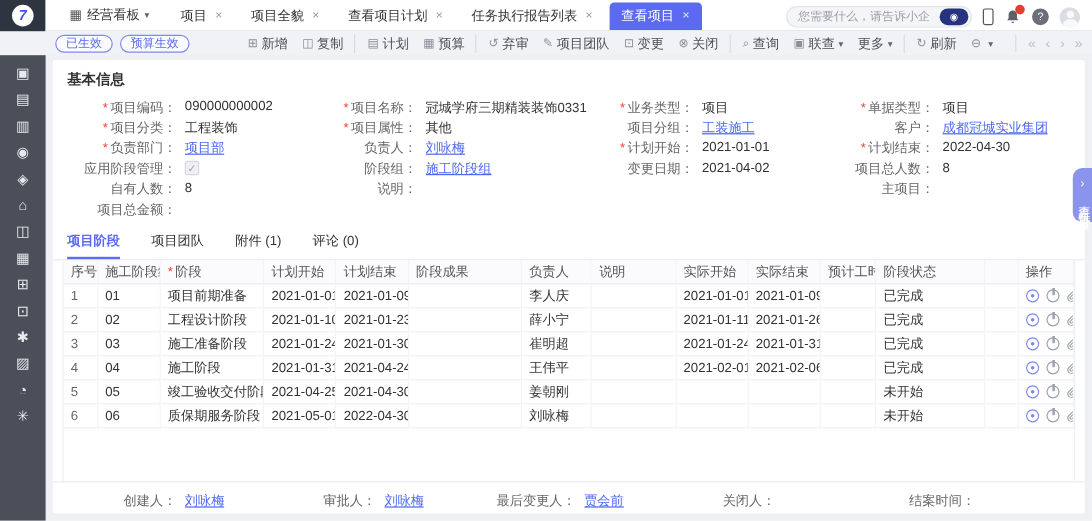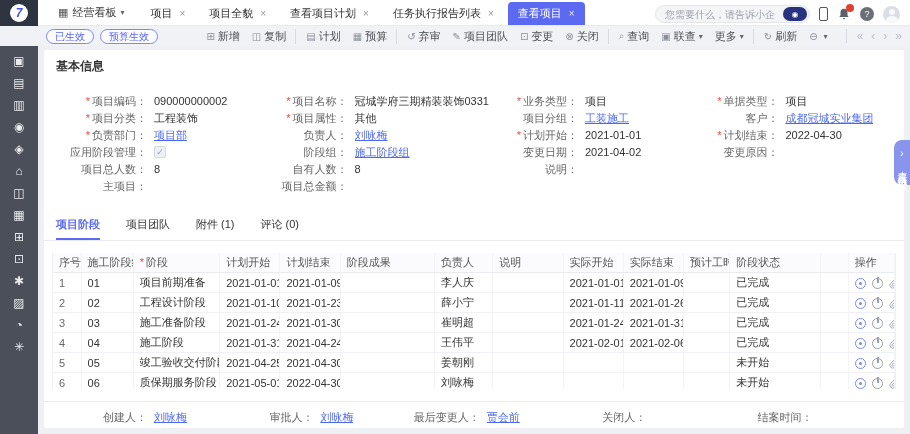--- a/index.html
+++ b/index.html
@@ -44,21 +44,21 @@
   .pager { display:flex; align-items:center; gap:8px; color:#b9bec8; font-size:12px; border-left:1px solid #d8dbe2; margin-left:6px; padding-left:10px; }
   .pager span { cursor:pointer; }
 
   
   .shell { display:flex; height:388px; }
   .sidebar { width:38px; flex:0 0 38px; background:#4a4f5a; display:flex; flex-direction:column; align-items:center; padding-top:8px; gap:9px; }
   .s-ic { color:#e8eaee; font-size:12px; width:16px; height:13px; display:flex; align-items:center; justify-content:center; cursor:pointer; }
 
   
   .main { flex:1; padding:4px 6px 6px 6px; display:flex; }
-  .card { background:#fff; flex:1; border-radius:2px; display:flex; flex-direction:column; overflow:hidden;gap:12px; }
+  .card { background:#fff; flex:1; border-radius:2px; display:flex; flex-direction:column; overflow:hidden; }
   .sec-title { font-size:12px; font-weight:bold; color:#333; padding:8px 12px 7px; }
   .form-grid { display:grid; grid-template-columns:repeat(4,1fr); row-gap:3px; padding:0 14px 6px; }
   .field { display:flex; align-items:center; height:14px; }
   .lbl { flex:0 0 96px; text-align:right; color:#666; padding-right:7px; white-space:nowrap; }
   .req { color:#f0483e; margin-right:2px; }
   .val { color:#333; white-space:nowrap; overflow:hidden; }
   .val.link { color:#4d68f0; text-decoration:underline; cursor:pointer; }
   .checkbox { width:12px; height:12px; background:#eef0f3; border:1px solid #d6d9df; border-radius:2px; color:#9aa0ab; font-size:9px; display:flex; align-items:center; justify-content:center; }
 
   
@@ -366,25 +366,20 @@
 
             <span class="val link">施工阶段组</span>
           </div>
 
           <div class="field">
             <span class="lbl"><span>变更日期：</span></span>
 
             <span class="val">2021-04-02</span>
           </div>
 
-          <div class="field">
-            <span class="lbl"><span>变更原因：</span></span>
-
-            <span class="val"></span>
-          </div>
 
           <div class="field">
             <span class="lbl"><span>项目总人数：</span></span>
 
             <span class="val">8</span>
           </div>
 
           <div class="field">
             <span class="lbl"><span>自有人数：</span></span>
 

